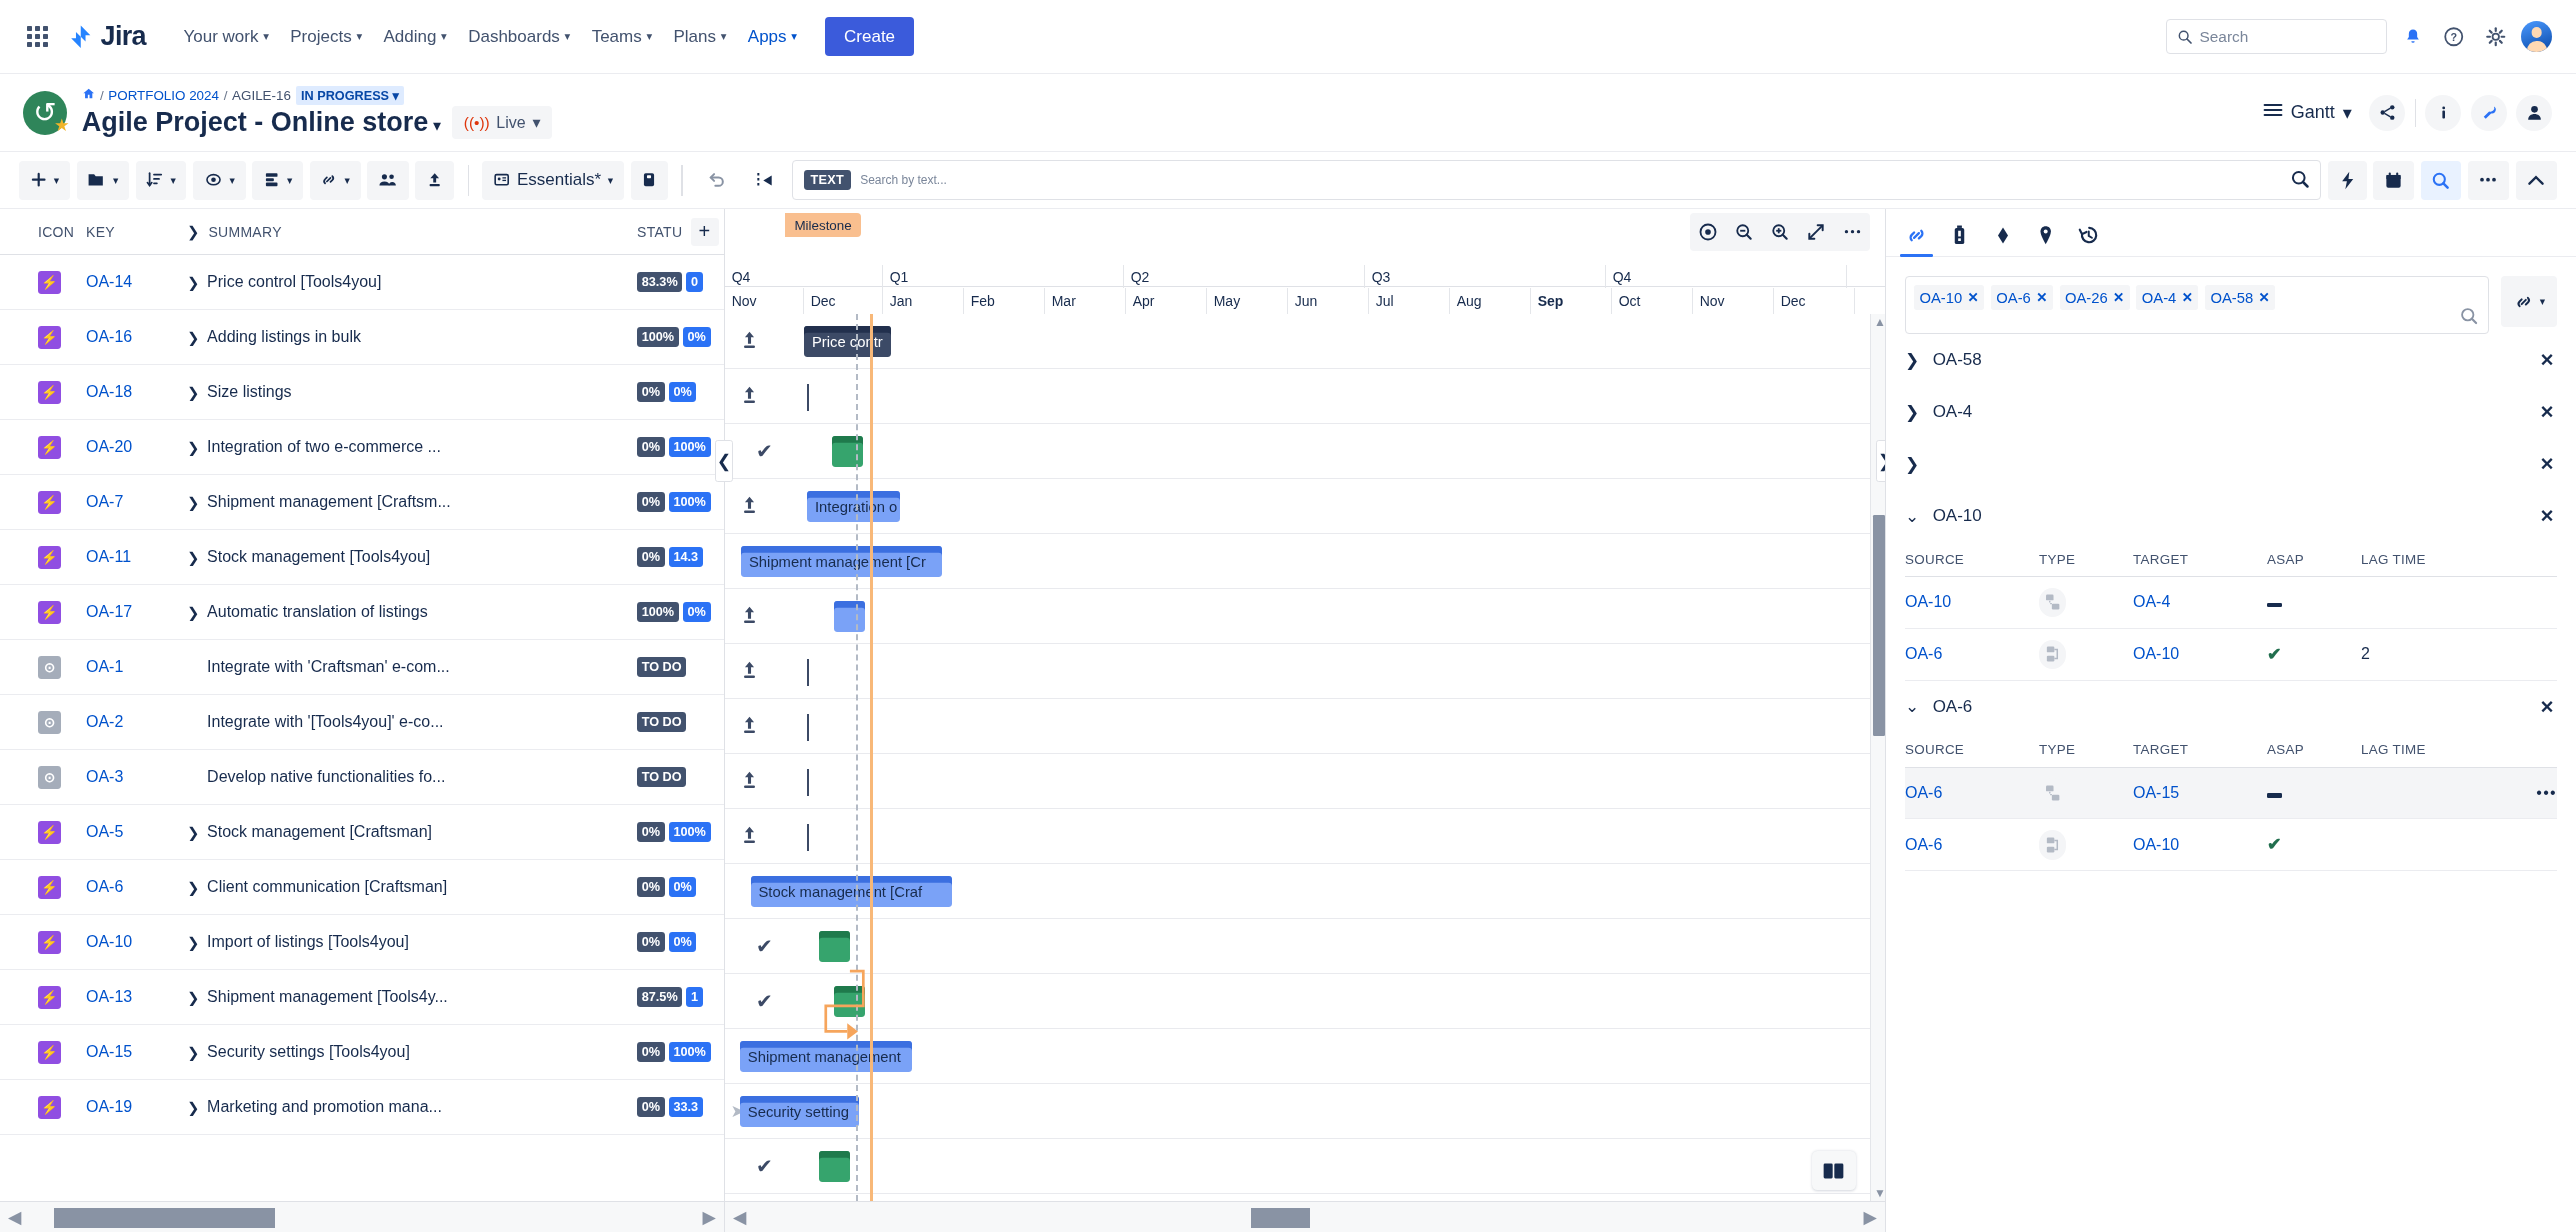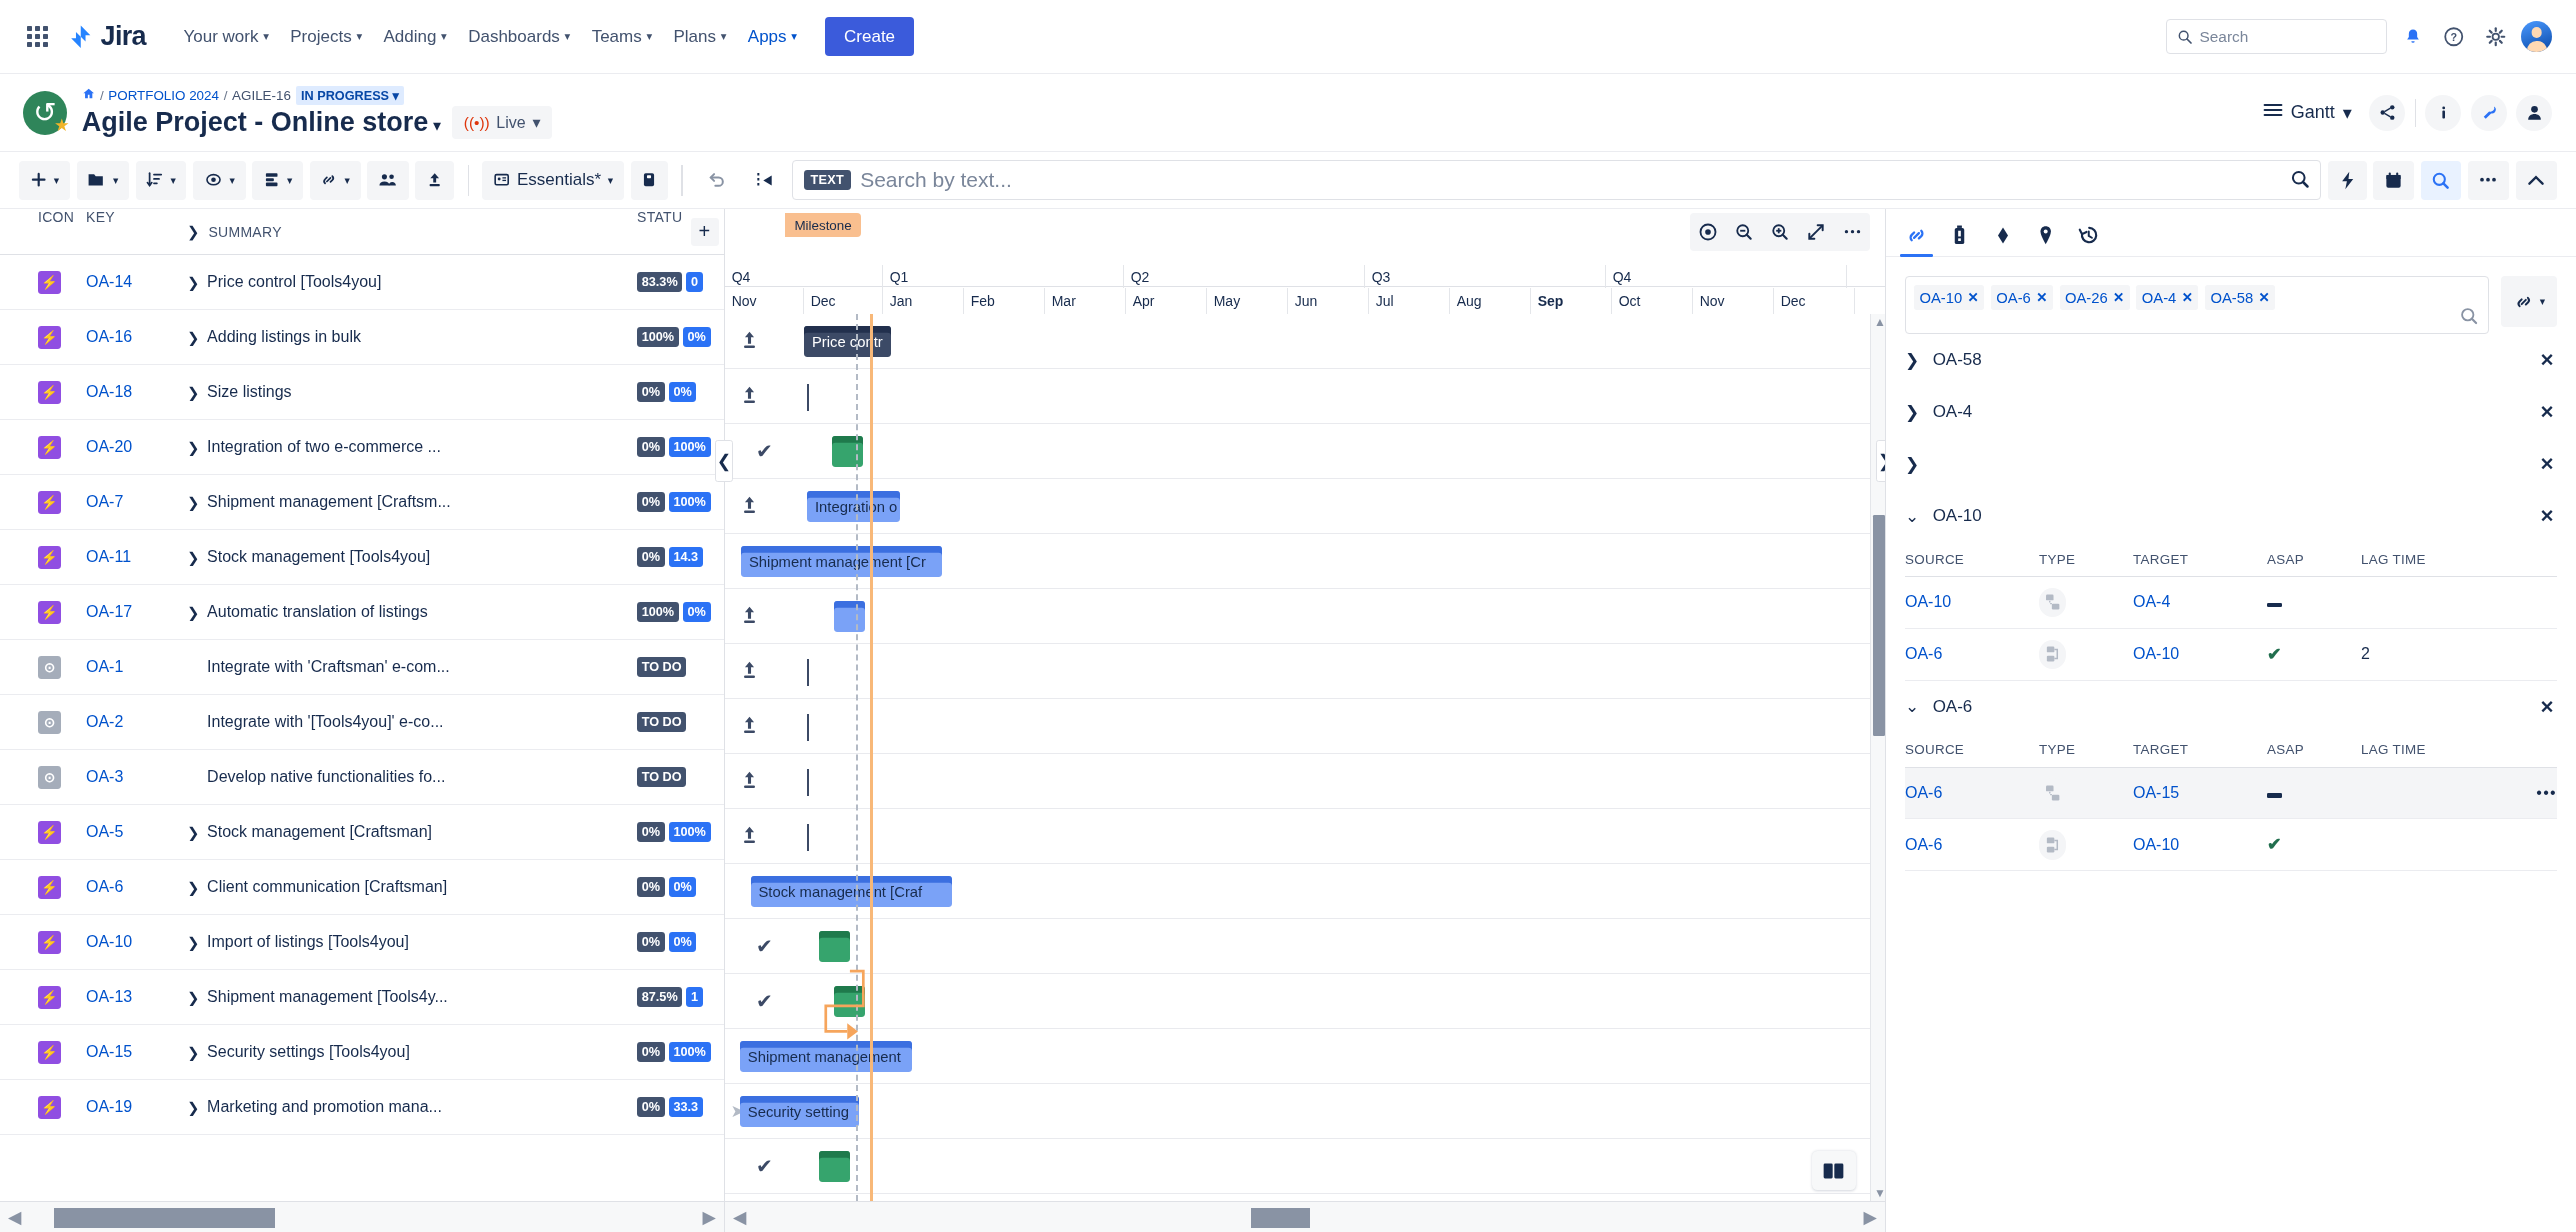--- a/index.html
+++ b/index.html
@@ -109,32 +109,32 @@
   .tb-sep { width: 1.3px; height: 31px; background: #dfe1e6; margin: 0 6.7px; }
   .tb-search {
     flex: 1; height: 40px; border: 1.3px solid #dfe1e6; border-radius: 4px;
     display: flex; align-items: center; gap: 9.4px; padding: 0 10.7px; background:#fff;
   }
   .text-chip {
     background: #42526e; color: #fff; font-size: 12.7px; font-weight: 700;
     padding: 3.4px 6.7px; border-radius: 3.4px; letter-spacing: 0.3px;
   }
   .tb-search input {
-    border: none; outline: none; font-size: 21px; color: #172b4d; flex: 1;
+    border: none; outline: none; font-size: 12px; color: #172b4d; flex: 1;
     font-family: inherit; background: transparent;
   }
   .tb-search input::placeholder { color: #7a869a; }
 
   
   .body-row { display: flex; height: calc(1233px - 74px - 77px - 58px); position: relative; }
 
   
   .left-grid { width: 725px; flex: 0 0 725px; position: relative; background:#fff; border-right:0.7px solid #dfe1e6;}
   .lg-head {
-    height: 46px; display: flex; font-size: 14px;
+    height: 46px; display: flex; align-items: center; font-size: 14px;
     color: #42526e; letter-spacing: 0.3px; border-bottom: 1.3px solid #dfe1e6;
     position: relative;
   }
   .col-icon { width: 86px; padding-left: 38px; }
   .col-key  { width: 101px; }
   .col-sum  { flex: 1; display: flex; align-items: center; gap: 12px;}
   .col-stat { width: 87px; position: relative; }
   .plus-head {
     position: absolute; right: 5.4px; top: 50%; transform: translateY(-50%);
     width: 28px; height: 28px; background: #f4f5f7; border-radius: 3.4px;

